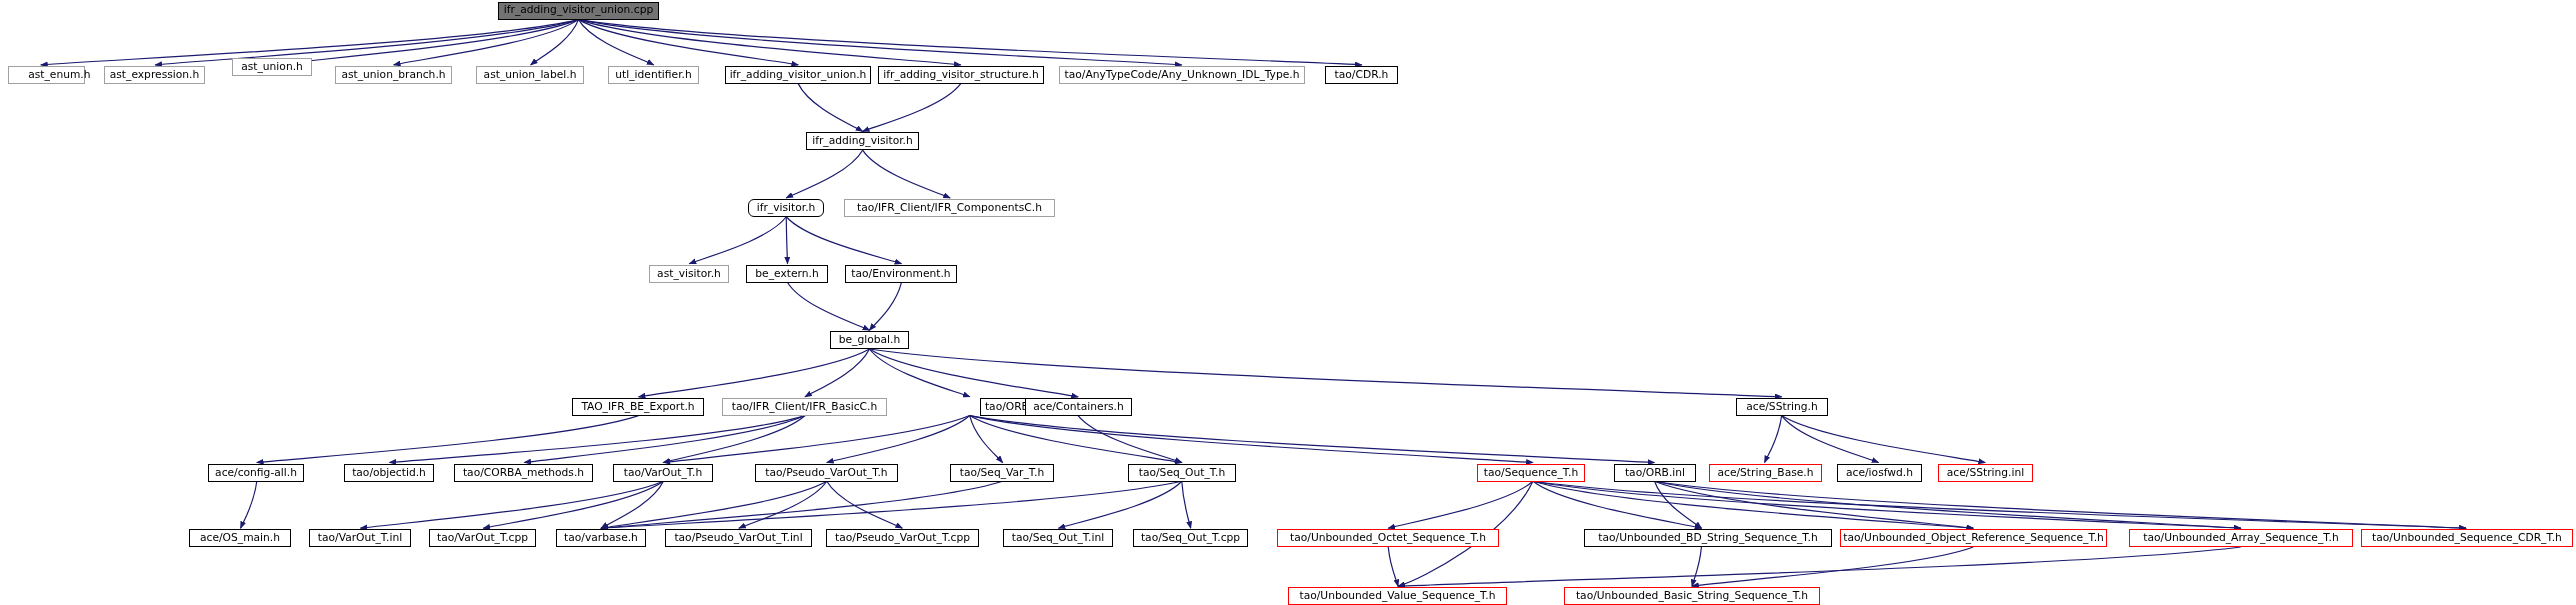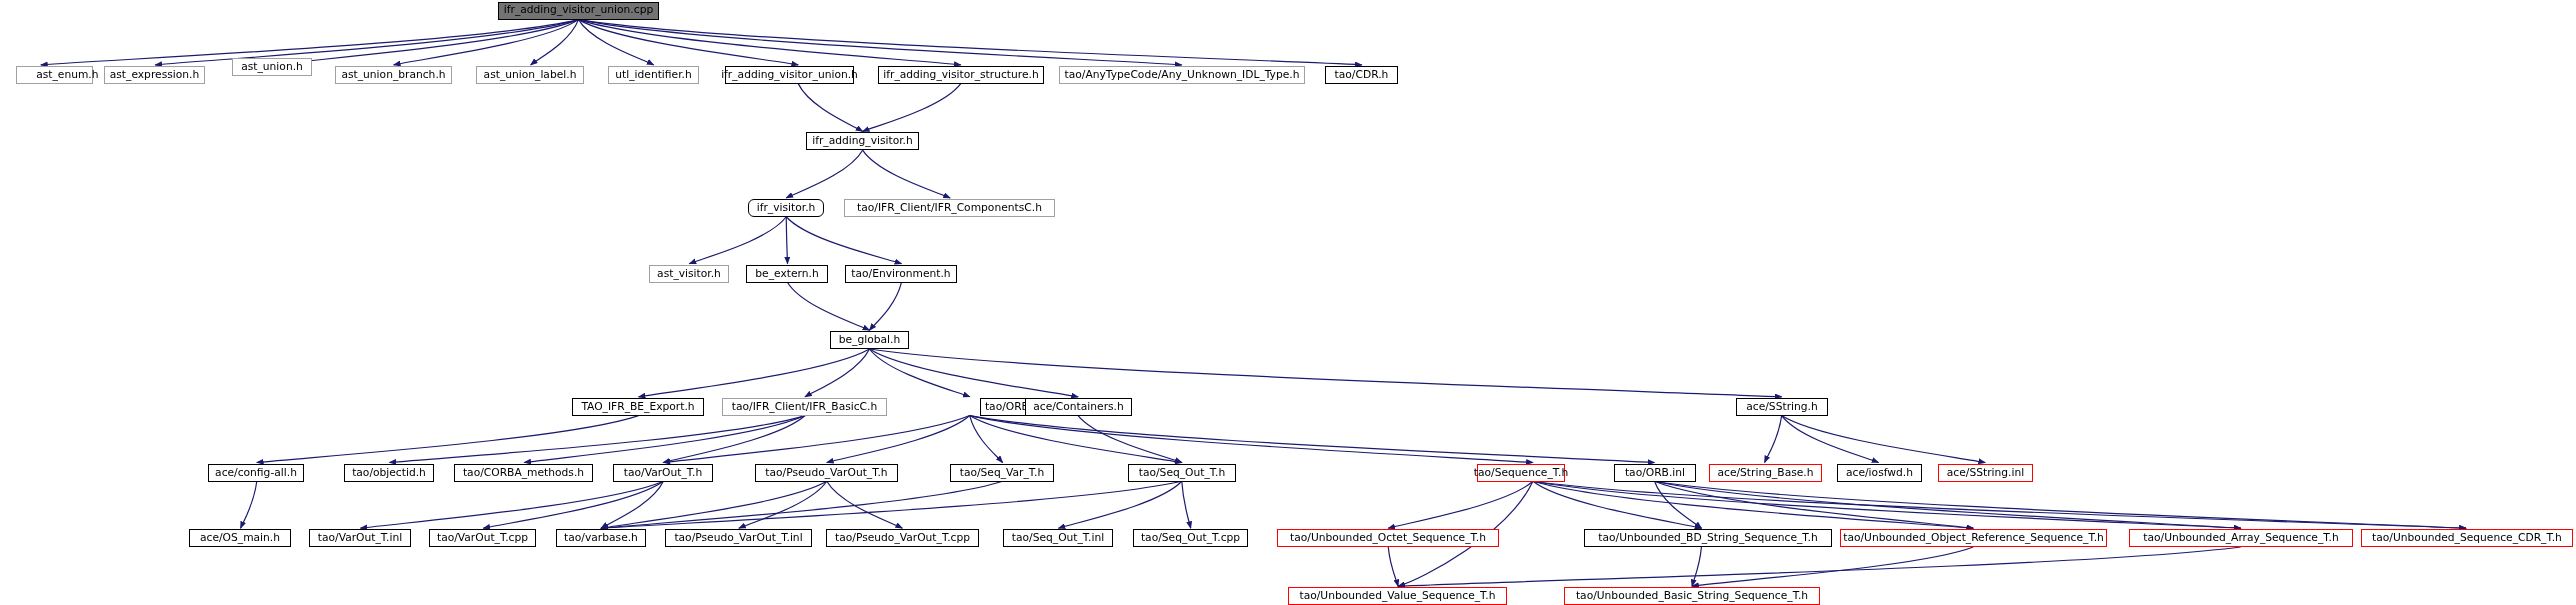--- a/index.html
+++ b/index.html
@@ -105,39 +105,39 @@
         <path d="M1626,641 C1628.07,664 1635.43,679 1637.5,687" marker-end="url(#arrow)"></path>
         <path d="M1993,641 C1991.02,664 1983.98,679 1982,687" marker-end="url(#arrow)"></path>
         <path d="M2311.5,641 C2252.19,664 2041.31,679 1982,687" marker-end="url(#arrow)"></path>
         <path d="M2625,641 C2447.25,664 1815.25,679 1637.5,687" marker-end="url(#arrow)"></path>
       </g>
   </svg>
   <div id="nodes">
       <div class="node root" style="left: 498px; top: 1.7px; width: 161px;">
         <span>ifr_adding_visitor_union.cpp</span>
       </div>
-      <div class="node grey" style="left: 16px; top: 66px; width: 77px; padding-left: 30px;">
+      <div class="node grey" style="left: 8px; top: 66px; width: 77px; padding-left: 30px;">
         <span>ast_enum.h</span>
       </div>
       <div class="node grey" style="left: 104px; top: 66px; width: 101px;">
         <span>ast_expression.h</span>
       </div>
       <div class="node grey" style="left: 232px; top: 58px; width: 80px;">
         <span>ast_union.h</span>
       </div>
       <div class="node grey" style="left: 335px; top: 66px; width: 117px;">
         <span>ast_union_branch.h</span>
       </div>
       <div class="node grey" style="left: 476px; top: 66px; width: 108px;">
         <span>ast_union_label.h</span>
       </div>
       <div class="node grey" style="left: 608px; top: 66px; width: 91px;">
         <span>utl_identifier.h</span>
       </div>
-      <div class="node " style="left: 725px; top: 66px; width: 129px;">
+      <div class="node " style="left: 725px; top: 66px; width: 146px;">
         <span>ifr_adding_visitor_union.h</span>
       </div>
       <div class="node " style="left: 878px; top: 66px; width: 166px;">
         <span>ifr_adding_visitor_structure.h</span>
       </div>
       <div class="node grey" style="left: 1059px; top: 66px; width: 246px;">
         <span>tao/AnyTypeCode/Any_Unknown_IDL_Type.h</span>
       </div>
       <div class="node " style="left: 1325px; top: 66px; width: 73px;">
         <span>tao/CDR.h</span>
@@ -192,21 +192,21 @@
       </div>
       <div class="node " style="left: 755px; top: 464px; width: 143px;">
         <span>tao/Pseudo_VarOut_T.h</span>
       </div>
       <div class="node " style="left: 950px; top: 464px; width: 104px;">
         <span>tao/Seq_Var_T.h</span>
       </div>
       <div class="node " style="left: 1128px; top: 464px; width: 108px;">
         <span>tao/Seq_Out_T.h</span>
       </div>
-      <div class="node red" style="left: 1477px; top: 464px; width: 88px;">
+      <div class="node red" style="left: 1477px; top: 464px; width: 108px;">
         <span>tao/Sequence_T.h</span>
       </div>
       <div class="node " style="left: 1614px; top: 464px; width: 82px;">
         <span>tao/ORB.inl</span>
       </div>
       <div class="node red" style="left: 1709px; top: 464px; width: 113px;">
         <span>ace/String_Base.h</span>
       </div>
       <div class="node " style="left: 1837px; top: 464px; width: 85px;">
         <span>ace/iosfwd.h</span>

